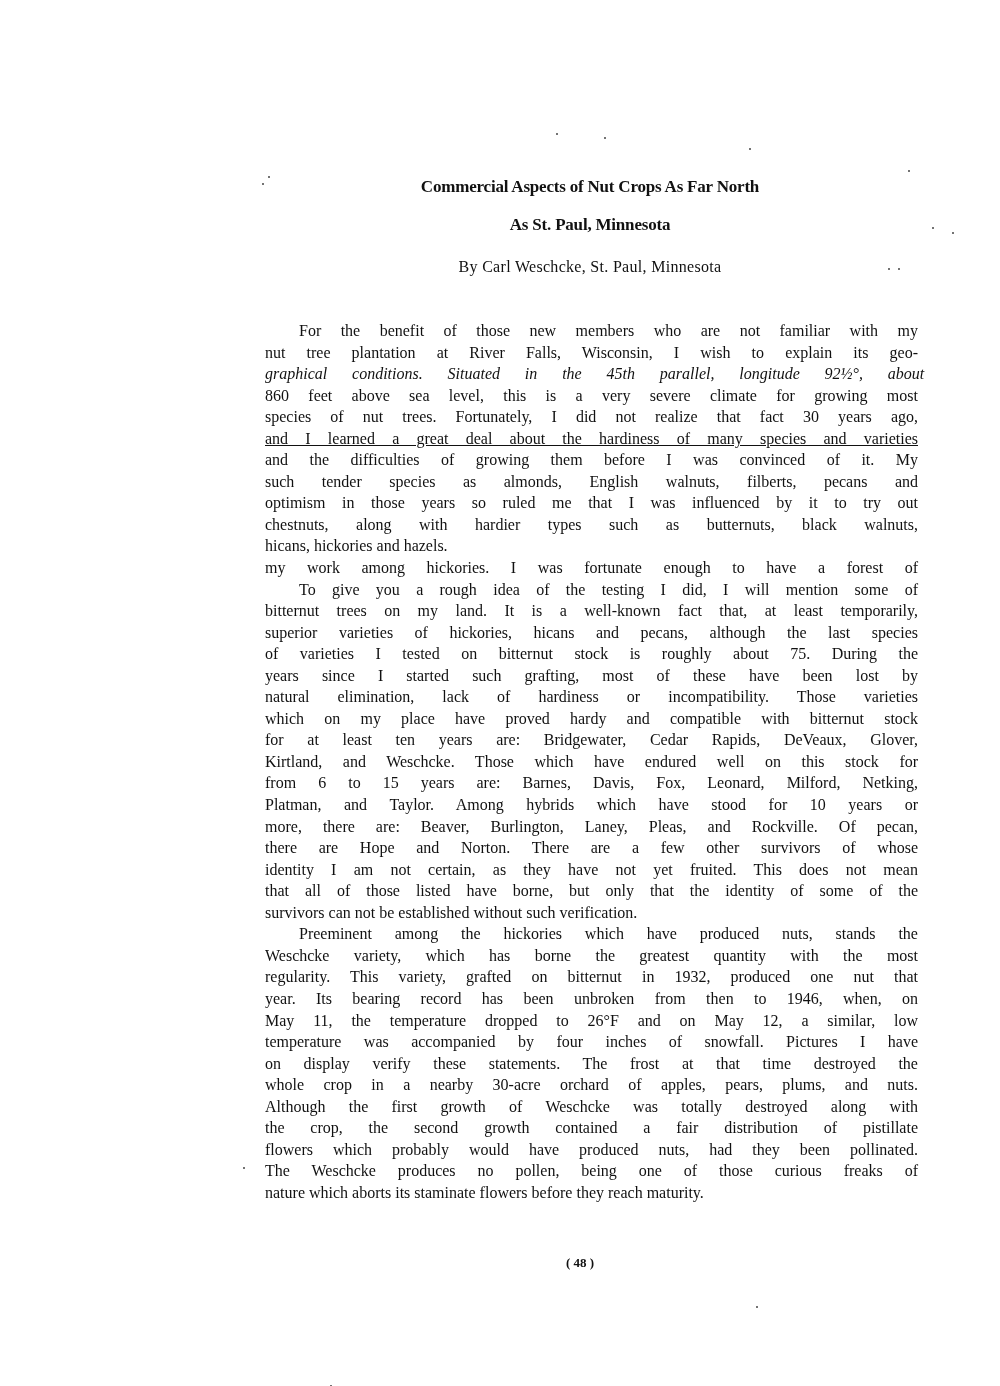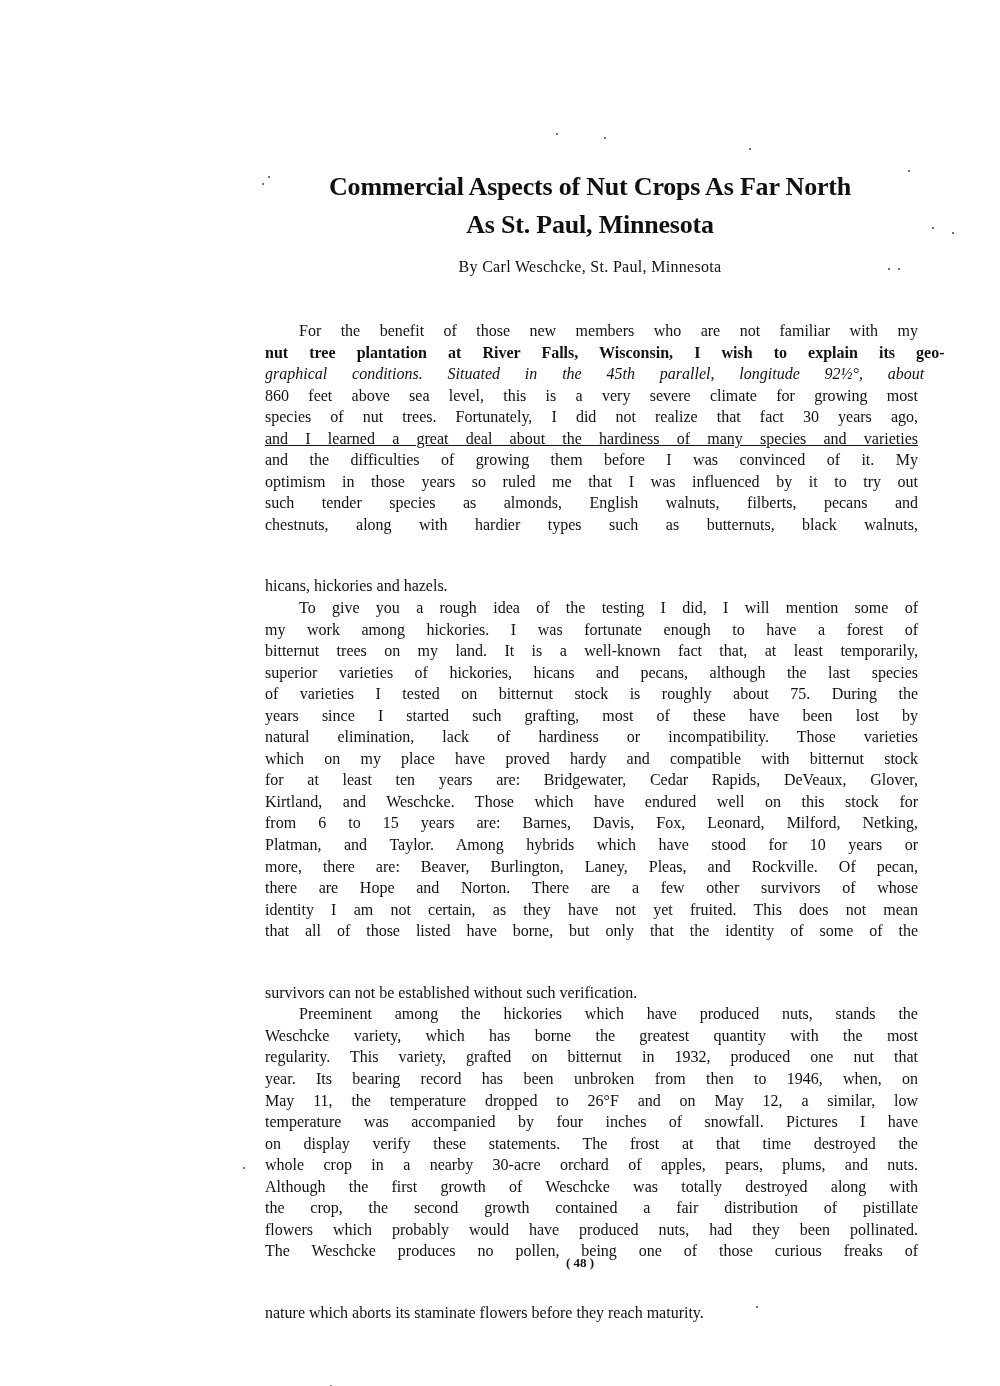--- a/index.html
+++ b/index.html
@@ -20,21 +20,21 @@
     left: 0; top: 0;
     width: 1000px;
     height: 1386px;
   }
   .title {
     position: absolute;
     left: 290px;
     width: 600px;
     text-align: center;
     font-weight: bold;
-    font-size: 26px;
+    font-size: 17px;
     line-height: 38px;
     letter-spacing: -0.2px;
     margin: 0;
   }
   .title.l1 { top: 168px; }
   .title.l2 { top: 206px; }
   .byline {
     position: absolute;
     left: 290px;
     top: 256px;
@@ -56,21 +56,20 @@
   .body .line {
     display: block;
     text-align: justify;
     text-align-last: justify;
     white-space: nowrap;
     height: 21.55px;
     overflow: visible;
   }
   .body .line.last {
     text-align-last: left;
-    margin-top: 40px;
   }
   .body .line.indent {
     padding-left: 34px;
   }
   .folio {
     position: absolute;
     left: 540px;
     top: 1255px;
     width: 80px;
     text-align: center;
@@ -91,34 +90,34 @@
 <div class="page">
 
   <h1 class="title l1">Commercial Aspects of Nut Crops As Far North</h1>
   <h1 class="title l2">As St. Paul, Minnesota</h1>
 
   <p class="byline">By Carl Weschcke, St. Paul, Minnesota</p>
 
   <div class="body" id="body">
       <div>
         <span class="line indent" style="text-align: left; text-align-last: left; word-spacing: 15.44px;">For the benefit of those new members who are not familiar with my</span>
-        <span class="line" style="text-align: right; text-align-last: left; word-spacing: 17.09px; font-weight: bold;">nut tree plantation at River Falls, Wisconsin, I wish to explain its geo-</span>
+        <span class="line" style="text-align: right; text-align-last: left; word-spacing: 17.09px;">nut tree plantation at River Falls, Wisconsin, I wish to explain its geo-</span>
         <span class="line" style="text-align: center; text-align-last: left; word-spacing: 20.84px; font-style: italic;">graphical conditions. Situated in the 45th parallel, longitude 92½°, about</span>
         <span class="line" style="text-align: left; text-align-last: left; word-spacing: 15.3px;">860 feet above sea level, this is a very severe climate for growing most</span>
         <span class="line" style="text-align: left; text-align-last: left; word-spacing: 15.11px;">species of nut trees. Fortunately, I did not realize that fact 30 years ago,</span>
         <span class="line" style="text-align: left; text-align-last: left; word-spacing: 13.22px; text-decoration: underline;">and I learned a great deal about the hardiness of many species and varieties</span>
         <span class="line" style="text-align: left; text-align-last: left; word-spacing: 17.45px;">and the difficulties of growing them before I was convinced of it. My</span>
+        <span class="line" style="text-align: left; text-align-last: left; word-spacing: 23.48px;">such tender species as almonds, English walnuts, filberts, pecans and</span>
         <span class="line" style="text-align: left; text-align-last: left; word-spacing: 12.58px;">optimism in those years so ruled me that I was influenced by it to try out</span>
-        <span class="line" style="text-align: left; text-align-last: left; word-spacing: 23.48px;">such tender species as almonds, English walnuts, filberts, pecans and</span>
         <span class="line" style="text-align: left; text-align-last: left; word-spacing: 23.48px;">chestnuts, along with hardier types such as butternuts, black walnuts,</span>
         <span class="line last">hicans, hickories and hazels.</span>
       </div>
       <div>
+        <span class="line" style="text-align: left; text-align-last: left; word-spacing: 17.58px;">my work among hickories. I was fortunate enough to have a forest of</span>
         <span class="line indent" style="text-align: left; text-align-last: left; word-spacing: 12.31px;">To give you a rough idea of the testing I did, I will mention some of</span>
-        <span class="line" style="text-align: left; text-align-last: left; word-spacing: 17.58px;">my work among hickories. I was fortunate enough to have a forest of</span>
         <span class="line" style="text-align: left; text-align-last: left; word-spacing: 13.4px;">bitternut trees on my land. It is a well-known fact that, at least temporarily,</span>
         <span class="line" style="text-align: left; text-align-last: left; word-spacing: 17.49px;">superior varieties of hickories, hicans and pecans, although the last species</span>
         <span class="line" style="text-align: left; text-align-last: left; word-spacing: 17.5px;">of varieties I tested on bitternut stock is roughly about 75. During the</span>
         <span class="line" style="text-align: left; text-align-last: left; word-spacing: 19.13px;">years since I started such grafting, most of these have been lost by</span>
         <span class="line" style="text-align: left; text-align-last: left; word-spacing: 24.03px;">natural elimination, lack of hardiness or incompatibility. Those varieties</span>
         <span class="line" style="text-align: left; text-align-last: left; word-spacing: 16.18px;">which on my place have proved hardy and compatible with bitternut stock</span>
         <span class="line" style="text-align: right; text-align-last: left; word-spacing: 19.67px;">for at least ten years are: Bridgewater, Cedar Rapids, DeVeaux, Glover,</span>
         <span class="line" style="text-align: left; text-align-last: left; word-spacing: 16.52px;">Kirtland, and Weschcke. Those which have endured well on this stock for</span>
         <span class="line" style="text-align: left; text-align-last: left; word-spacing: 18.04px;">from 6 to 15 years are: Barnes, Davis, Fox, Leonard, Milford, Netking,</span>
         <span class="line" style="text-align: left; text-align-last: left; word-spacing: 18.57px;">Platman, and Taylor. Among hybrids which have stood for 10 years or</span>

